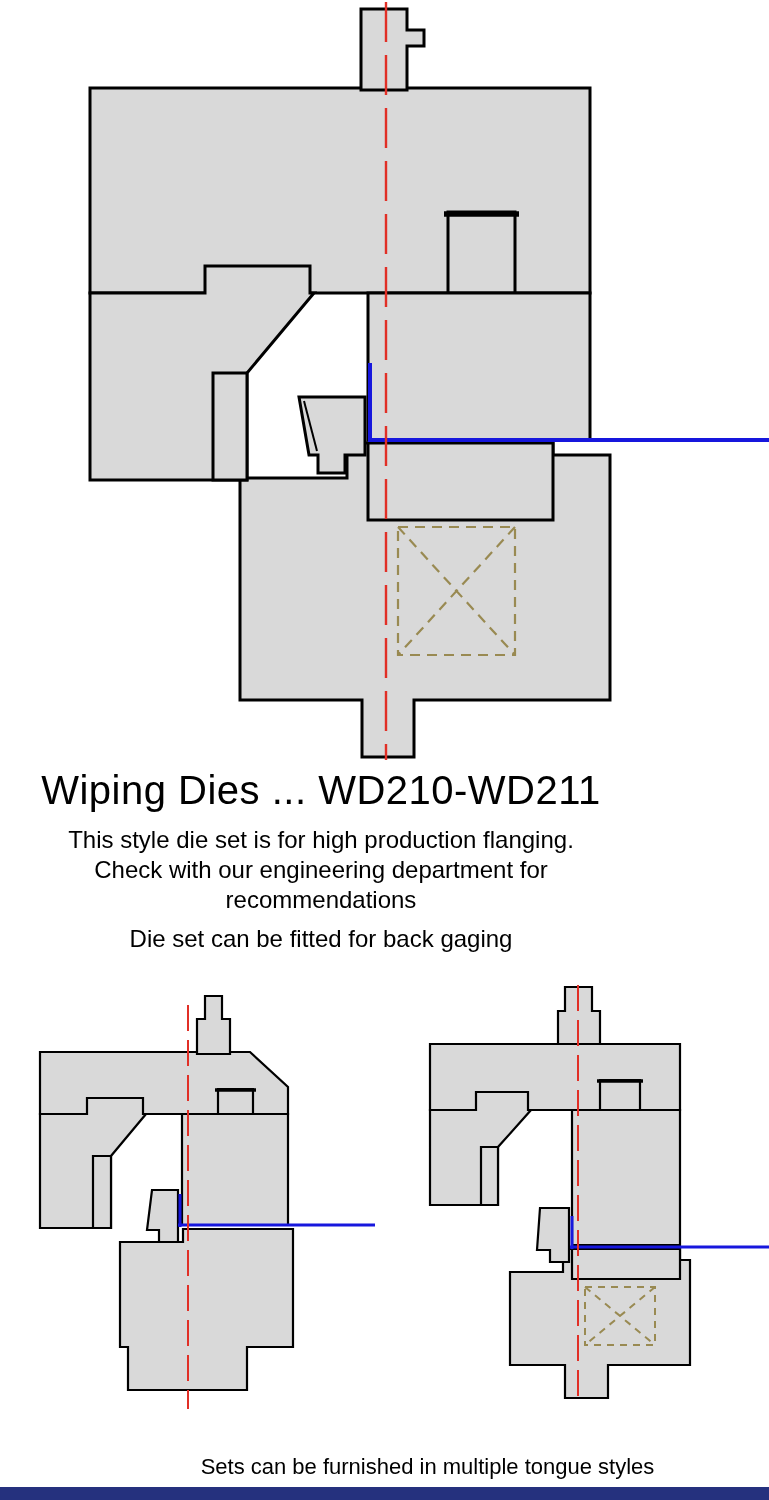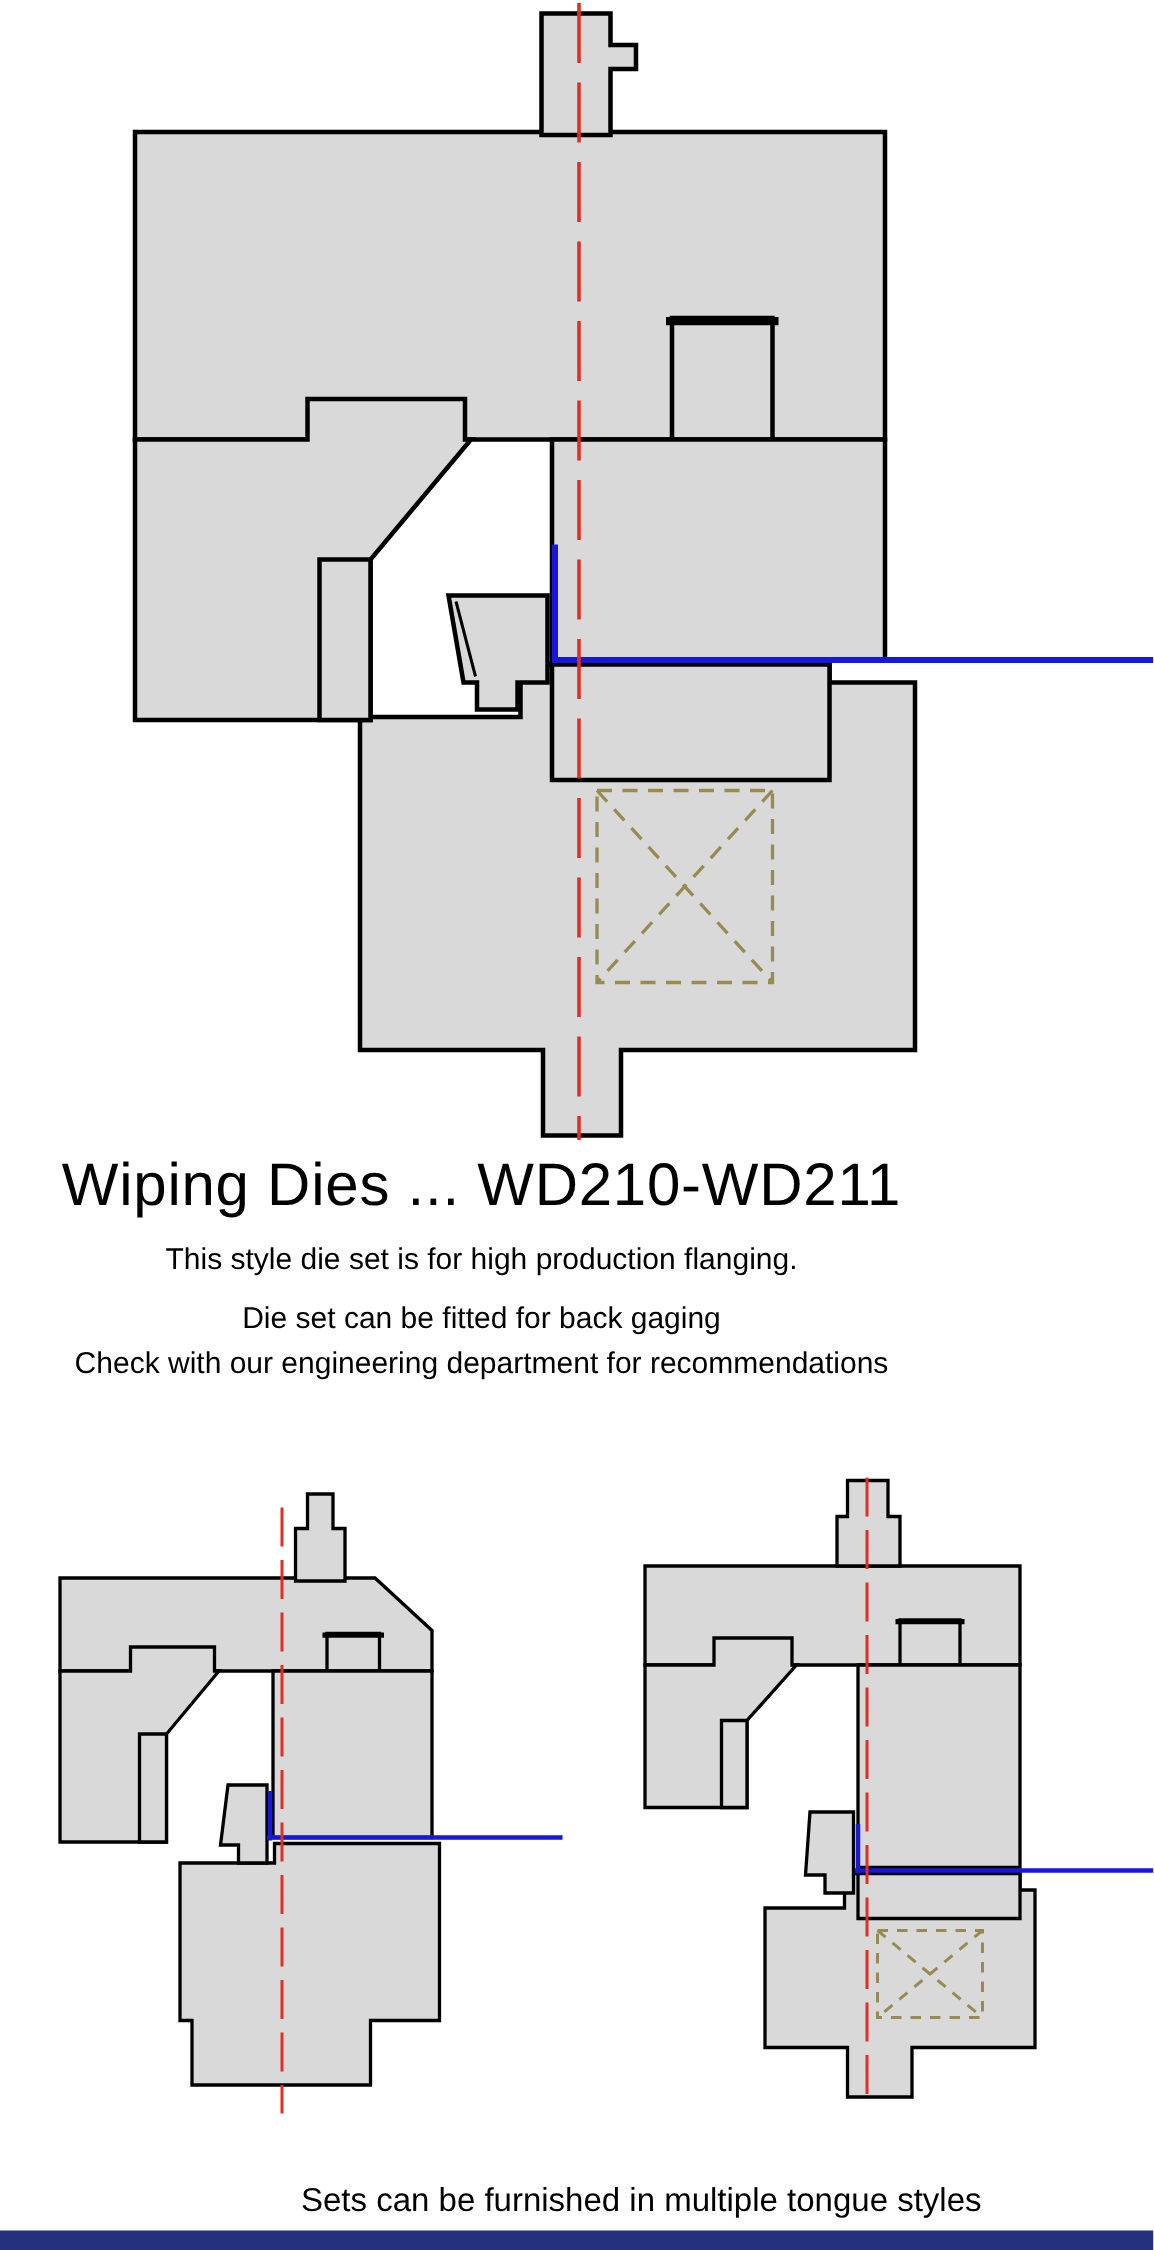--- a/index.html
+++ b/index.html
@@ -30,21 +30,21 @@
     text-align: center;
     color: #000;
   }
   .page-title {
     font-size: 40px;
     font-weight: 400;
     margin: 0 0 12px 0;
     letter-spacing: 0.5px;
   }
   .desc {
-    font-size: 20px;
+    font-size: 24px;
     line-height: 30px;
     margin: 0;
   }
   .desc.gap { margin-top: 9px; }
 
   .caption-block {
     position: absolute;
     top: 1454px;
     left: 0;
     width: 769px;
@@ -100,22 +100,22 @@
     </g>
 
     <g fill="none" stroke-width="2.4" stroke-dasharray="40 13" stroke="#e12f26">
       <path d="M386,2 V760"></path>
     </g>
   </svg>
 
   <div class="text-block">
     <h1 class="page-title">Wiping Dies ... WD210-WD211</h1>
     <p class="desc">This style die set is for high production flanging.</p>
+    <p class="desc">Check with our engineering department for recommendations</p>
     <p class="desc gap">Die set can be fitted for back gaging</p>
-    <p class="desc">Check with our engineering department for recommendations</p>
   </div>
 
   <svg id="left-diagram" class="diagram" viewBox="0 0 345 425">
     <g stroke-width="2.2" stroke-linejoin="miter" fill="#d9d9d9" stroke="#000000">
       <path d="M5,62 H215 L253,97 V124 H5 Z"></path>
       <path d="M183,99 H218 V124 H183 Z"></path>
       <path d="M162,64 V29 H170 V6 H187 V29 H195 V64 Z"></path>
       <path d="M147,124 H253 V235 H147 Z"></path>
       <path d="M85,252 H148 V239 H258 V357 H212 V400 H93 V357 H85 Z"></path>
       <path d="M5,124 H52 V108 H108 V124 H111 L76,166 V238 H5 Z"></path>

